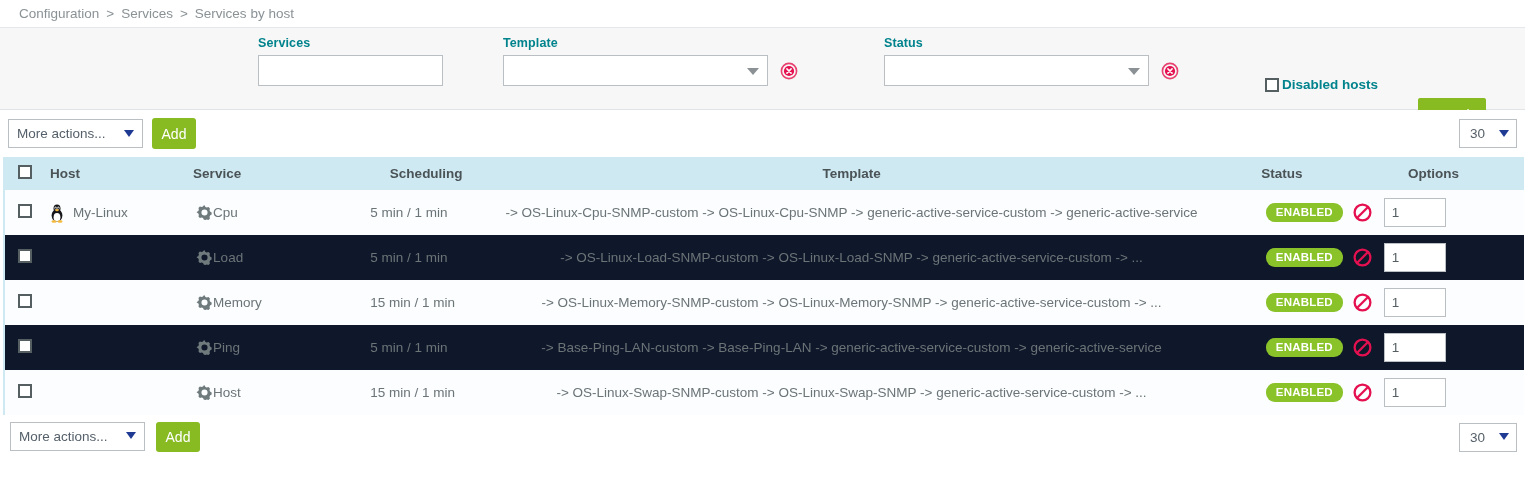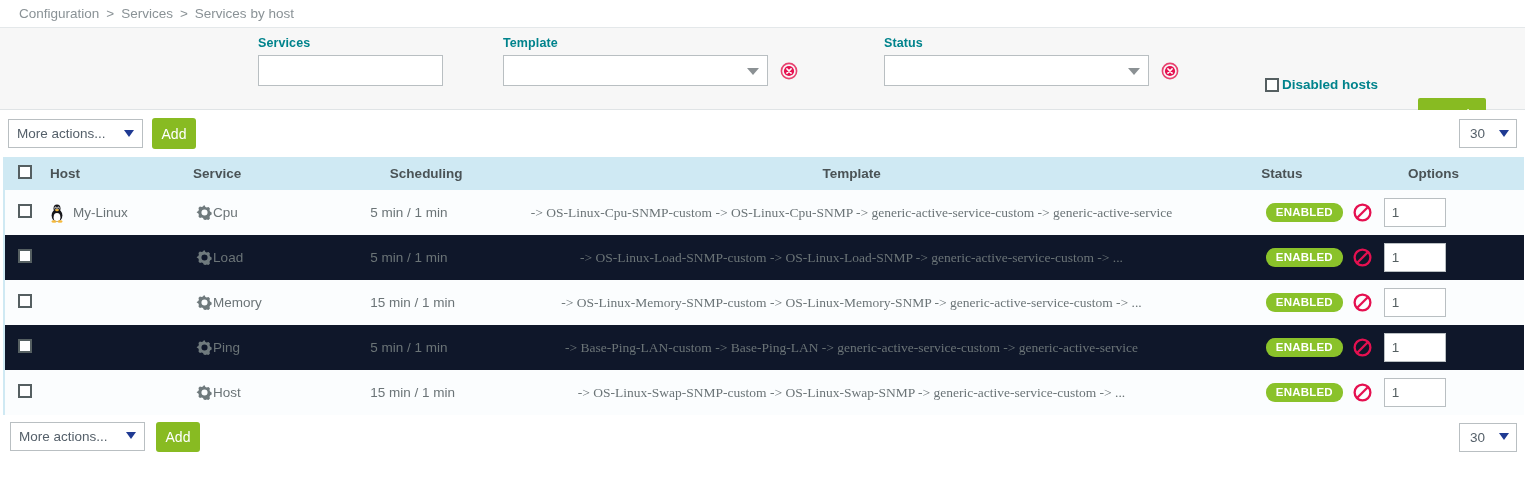--- a/index.html
+++ b/index.html
@@ -265,21 +265,20 @@
     display: flex;
     align-items: center;
     padding-left: 6px;
   }
   .tpl-cell {
     text-align: center;
     font-size: 13.5px;
     color: #6b7477;
     white-space: nowrap;
     overflow: hidden;
-    font-family: Liberation Serif, serif;
   }
   .sch-cell { text-align: left; }
   .badge {
     display: inline-block;
     background: #8ac22a;
     color: #ffffff;
     font-size: 11.5px;
     font-weight: bold;
     letter-spacing: .2px;
     padding: 3px 10px 4px 10px;

